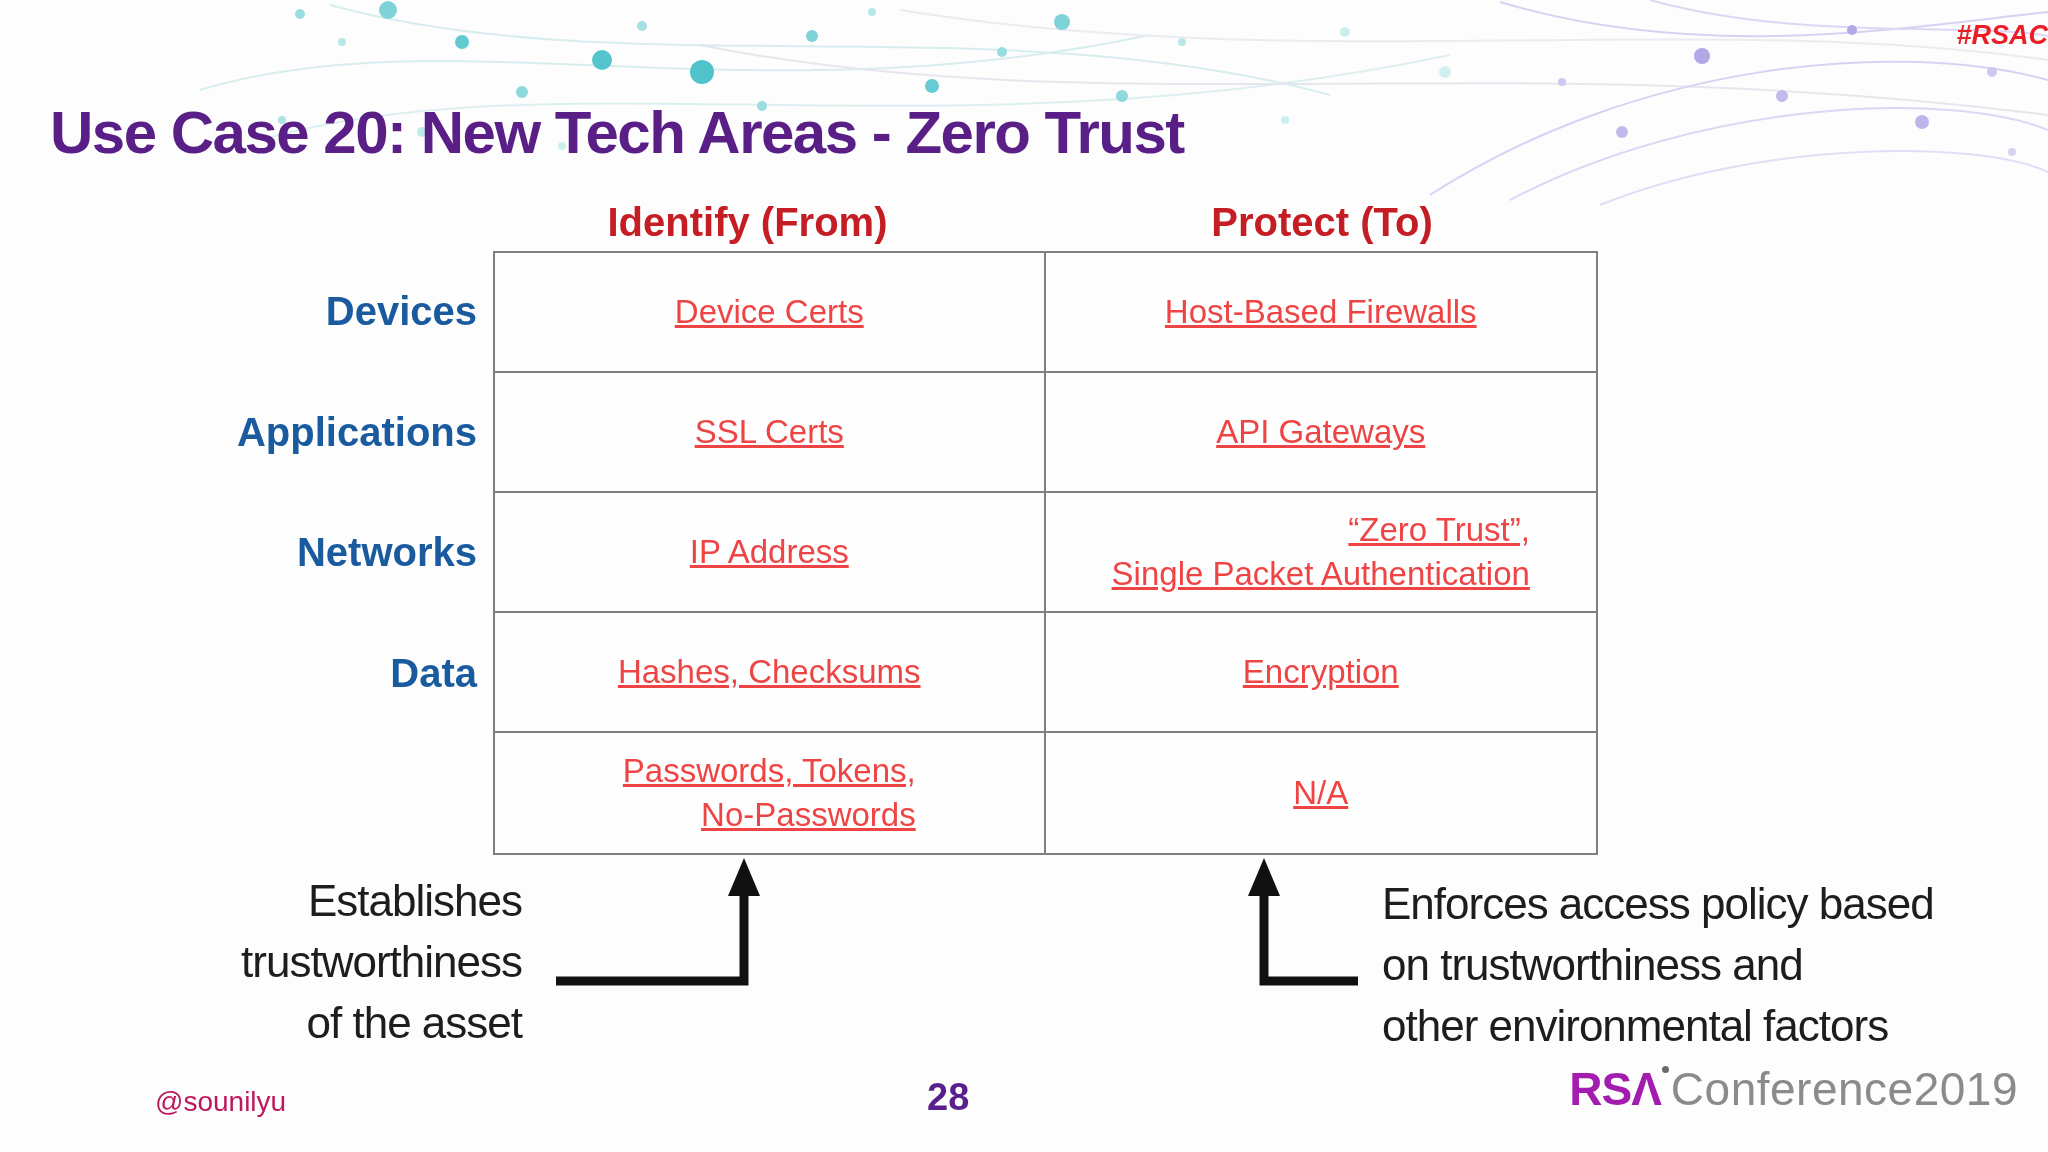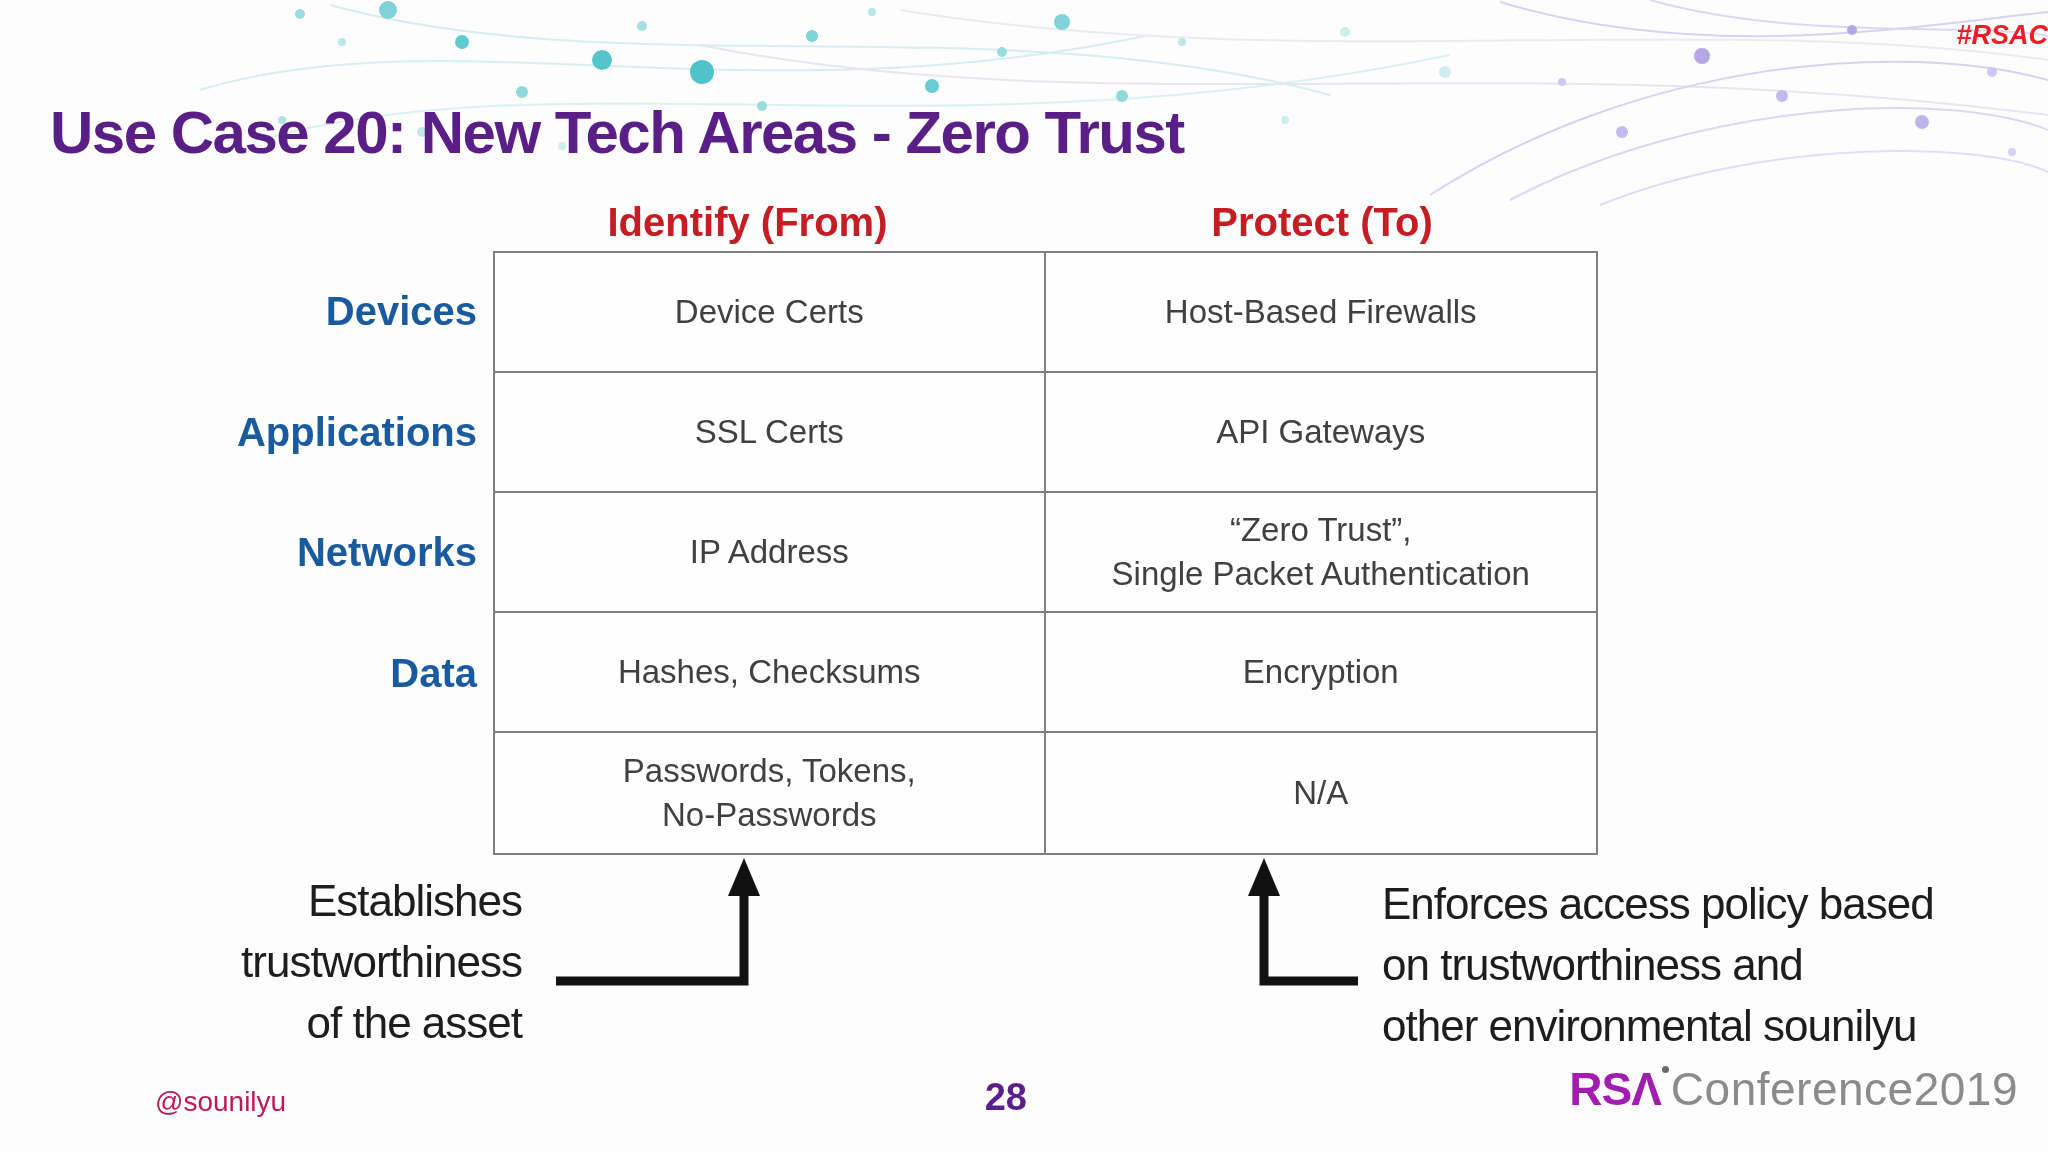--- a/index.html
+++ b/index.html
@@ -37,38 +37,38 @@
     display:flex;align-items:center;justify-content:flex-end;
     font-size:40px;font-weight:bold;color:#1a5a9e;
   }
   .matrix{
     position:absolute;left:493px;top:251px;width:1105px;height:604px;
     display:grid;grid-template-columns:1fr 1fr;grid-template-rows:repeat(5,1fr);
     border:2px solid #7f7f7f;background:#fefefe;box-sizing:border-box;
   }
   .cell{
     display:flex;align-items:center;justify-content:center;
-    text-align:center;font-size:33px;line-height:44px;color:#404040;
-    white-space:pre-line;box-sizing:border-box;
+    text-align:right;font-size:33px;line-height:44px;color:#ef4444;
+    white-space:pre-line;box-sizing:border-box;text-decoration:underline;
   }
   .cell.c-left{border-right:2px solid #7f7f7f;}
   .cell.r0,.cell.r1,.cell.r2,.cell.r3{border-bottom:2px solid #7f7f7f;}
   .note{
     position:absolute;font-size:44px;line-height:61px;
     letter-spacing:-1px;color:#1d1d1d;white-space:pre-line;
   }
   .note.left{right:1526px;top:870px;text-align:right;}
   .note.right{left:1382px;top:873px;text-align:left;}
   .arrows{position:absolute;top:0;left:0;pointer-events:none;}
   .footer-handle{
     position:absolute;left:155px;top:1086px;
     font-size:28px;color:#be185d;
   }
   .page-number{
-    position:absolute;left:927px;top:1076px;width:100px;text-align:right;
+    position:absolute;left:927px;top:1076px;width:100px;text-align:left;
     font-size:38px;font-weight:bold;color:#5a1f8c;
   }
   .rsa-logo{
     position:absolute;right:30px;top:1062px;
     font-size:46px;white-space:nowrap;
   }
   .rsa-logo .brand{font-weight:bold;color:#a21caf;letter-spacing:-1px;}
   .rsa-logo .dot{
     display:inline-block;width:7px;height:7px;border-radius:50%;
     background:#6a6a6a;vertical-align:top;margin:4px 2px 0 1px;
@@ -165,21 +165,21 @@
       <path d="M 1358,981 L 1264,981 L 1264,890" fill="none" stroke="#111111" stroke-width="9"></path>
       <polygon points="1264,858 1248,896 1280,896" fill="#111111"></polygon>
     </g>
   </svg>
 
   <div class="note left">Establishes
 trustworthiness
 of the asset</div>
   <div class="note right">Enforces access policy based
 on trustworthiness and
-other environmental sounilyu</div>
+other environmental factors</div>
 
   <div class="footer-handle">@sounilyu</div>
   <div class="page-number">28</div>
   <div class="rsa-logo">
     <span class="brand">RSΛ</span><span class="dot"></span><span class="suffix">Conference2019</span>
   </div>
 
 </div>
 
 </body></html>

